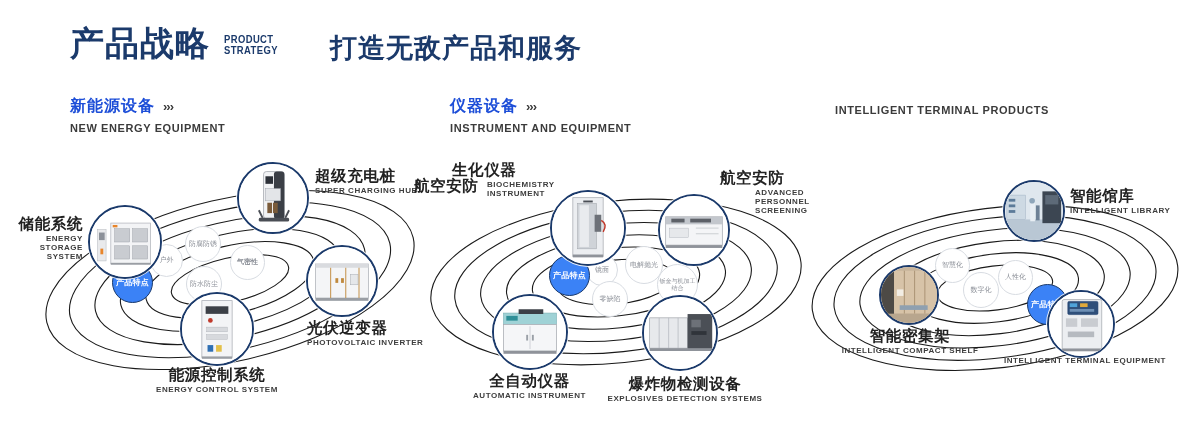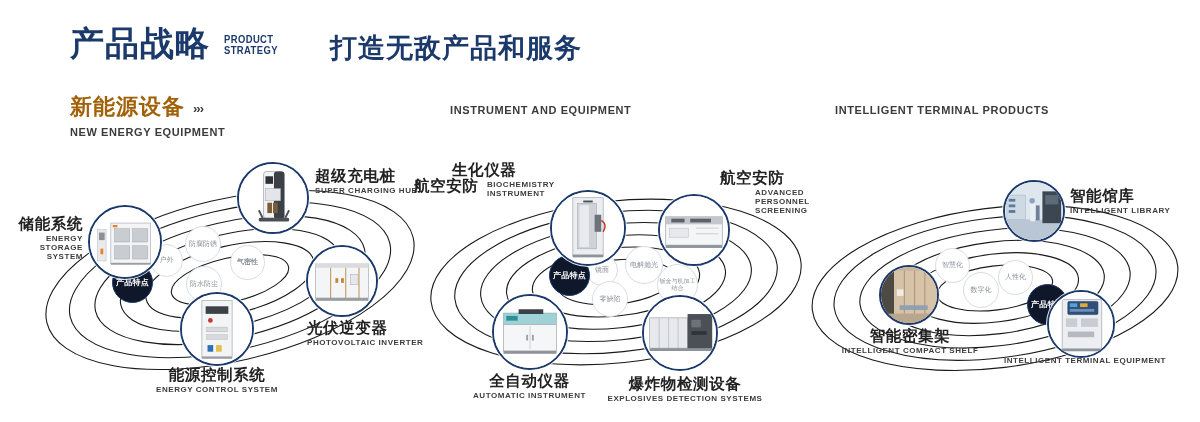--- a/index.html
+++ b/index.html
@@ -59,23 +59,23 @@
     font-weight: 700;
     color: #1b3a6b;
     letter-spacing: 1px;
     line-height: 1;
     font-family: "DejaVu Sans", "Liberation Sans", sans-serif;
   }
 
   
   .sec-head { position: absolute; }
   .sec-head .cn {
-    font-size: 22px;
-    font-weight: 700;
-    color: #a16207;
+    font-size: 16px;
+    font-weight: 700;
+    color: #1d4ed8;
     line-height: 1;
     letter-spacing: 1px;
     display: inline-block;
     vertical-align: middle;
     font-family: Liberation Serif, serif;
   }
   .sec-head .arrows {
     display: inline-block;
     vertical-align: middle;
     margin-left: 8px;
@@ -121,21 +121,21 @@
     align-items: center;
     justify-content: center;
     text-align: center;
     color: #8c9098;
     font-size: 7px;
     line-height: 1.15;
     box-sizing: border-box;
     font-family: "DejaVu Sans", "Liberation Sans", sans-serif;
   }
   .feat.primary {
-    background: #0f172a;
+    background: #3b82f6;
     border-color: #1b3a6b;
     color: #ffffff;
     font-weight: 700;
     font-size: 8px;
     letter-spacing: 0.3px;
   }
 
   
   .nlabel { position: absolute; line-height: 1.12; }
   .nlabel .cn {
@@ -172,20 +172,21 @@
     </div>
   </div>
   <div class="hdr-sub">打造无敌产品和服务</div>
 
   <div class="sec-head" style="left:70px; top:96px;">
     <div><span class="cn">新能源设备</span><span class="arrows">›››</span></div>
     <div class="en">NEW ENERGY EQUIPMENT</div>
   </div>
 
   <div class="sec-head" style="left:450px; top:96px;">
+    <div><span class="cn">仪器设备</span><span class="arrows">›››</span></div>
     <div class="en">INSTRUMENT AND EQUIPMENT</div>
   </div>
 
   <div class="sec-head" style="left:835px; top:96px;">
     <div class="en">INTELLIGENT TERMINAL PRODUCTS</div>
   </div>
 
   <div class="diagram" style="left:40px; top:160px; width:380px; height:230px;">
     <svg class="orbits" width="380" height="230" viewBox="0 0 380 230">
       <g transform="translate(190,120) rotate(-13)" fill="none" stroke="#1a1a1a" stroke-width="1.1">

